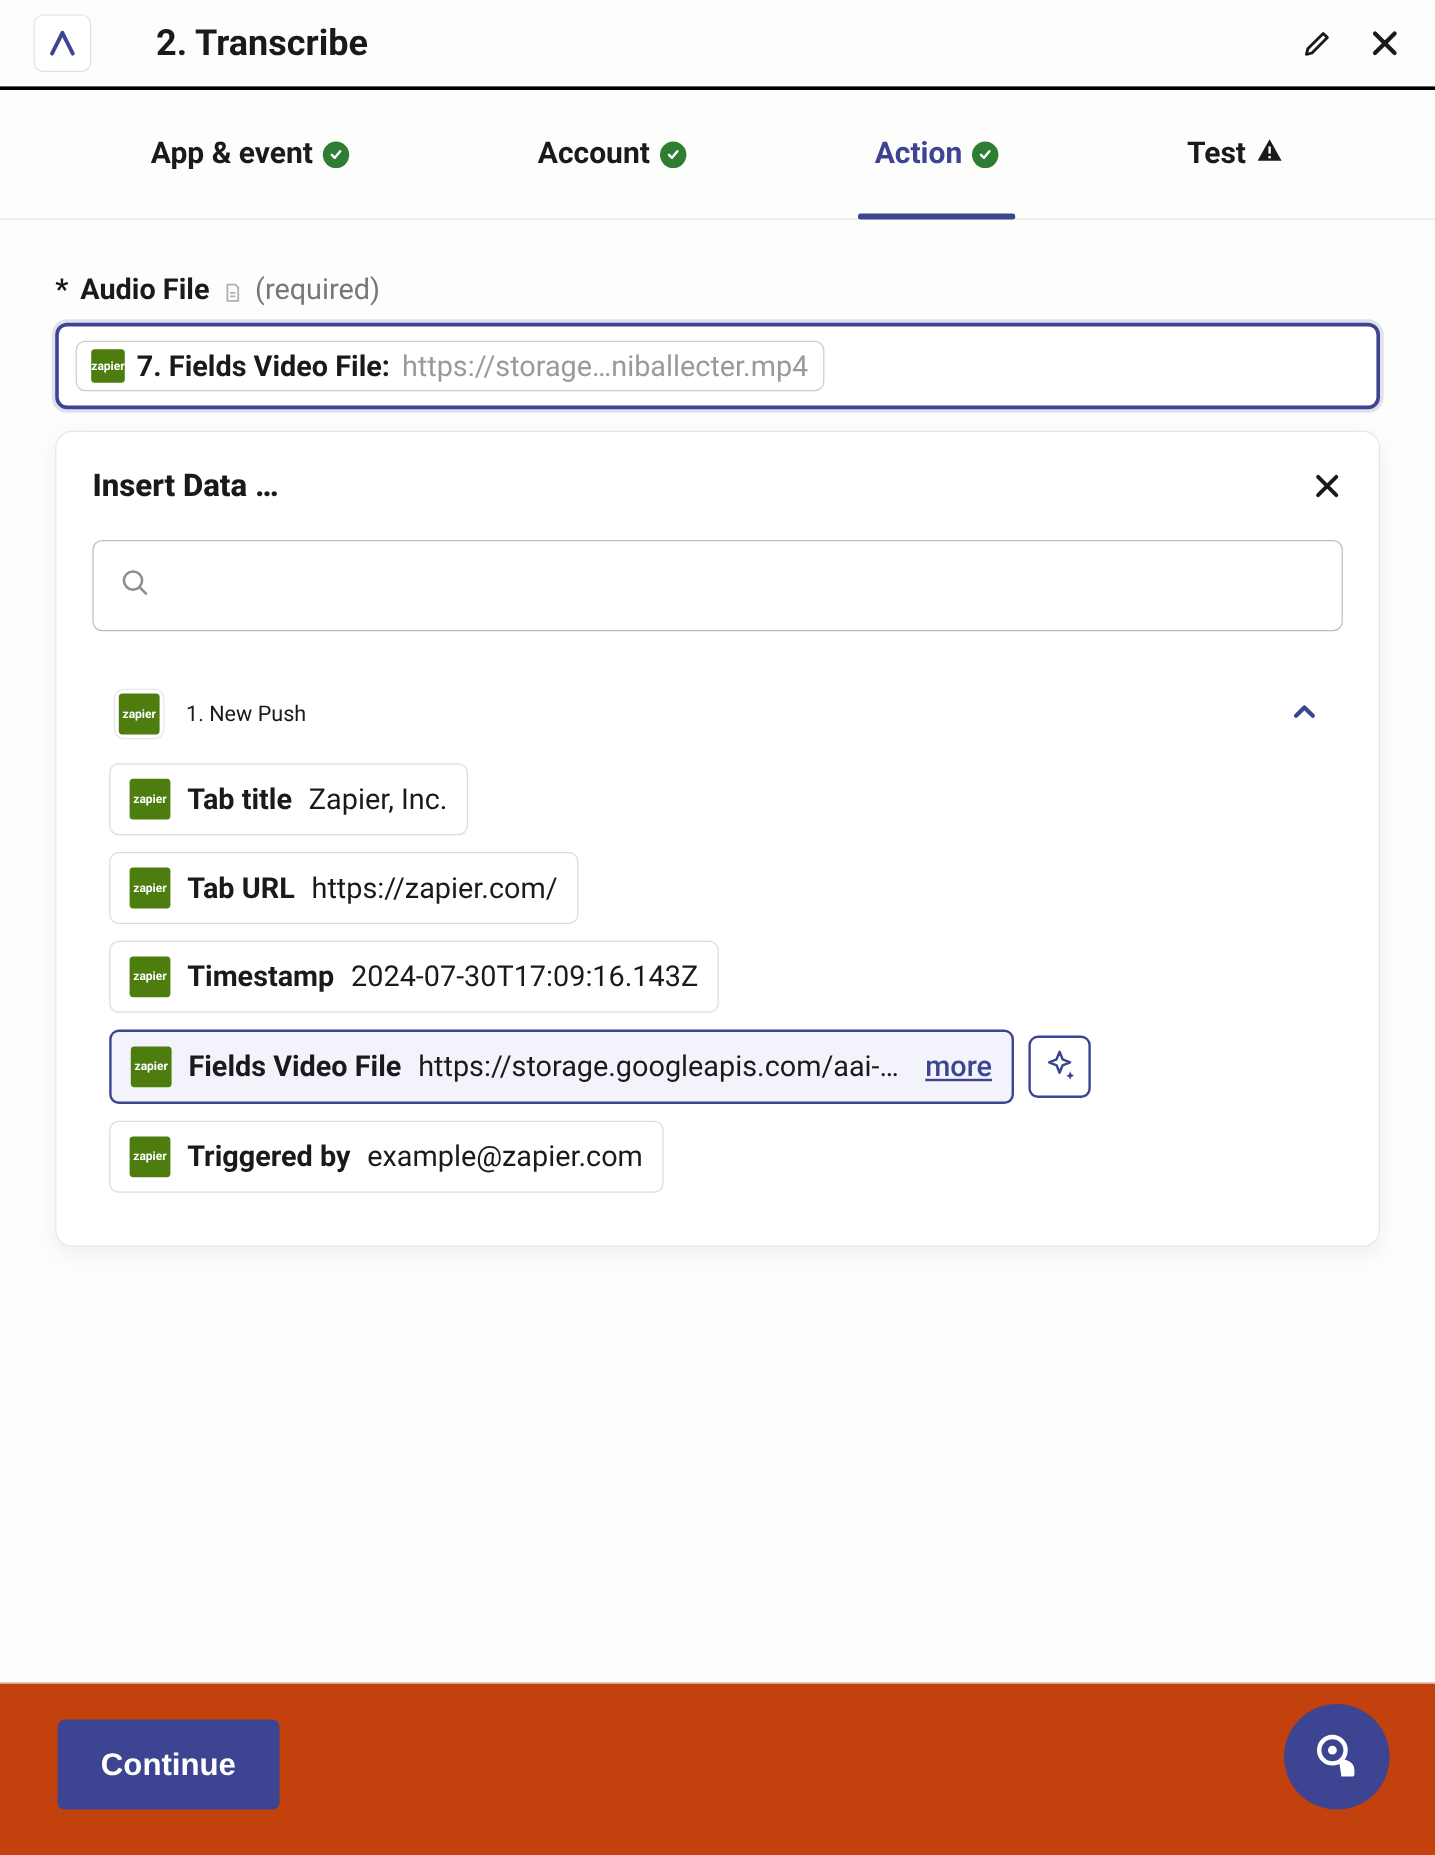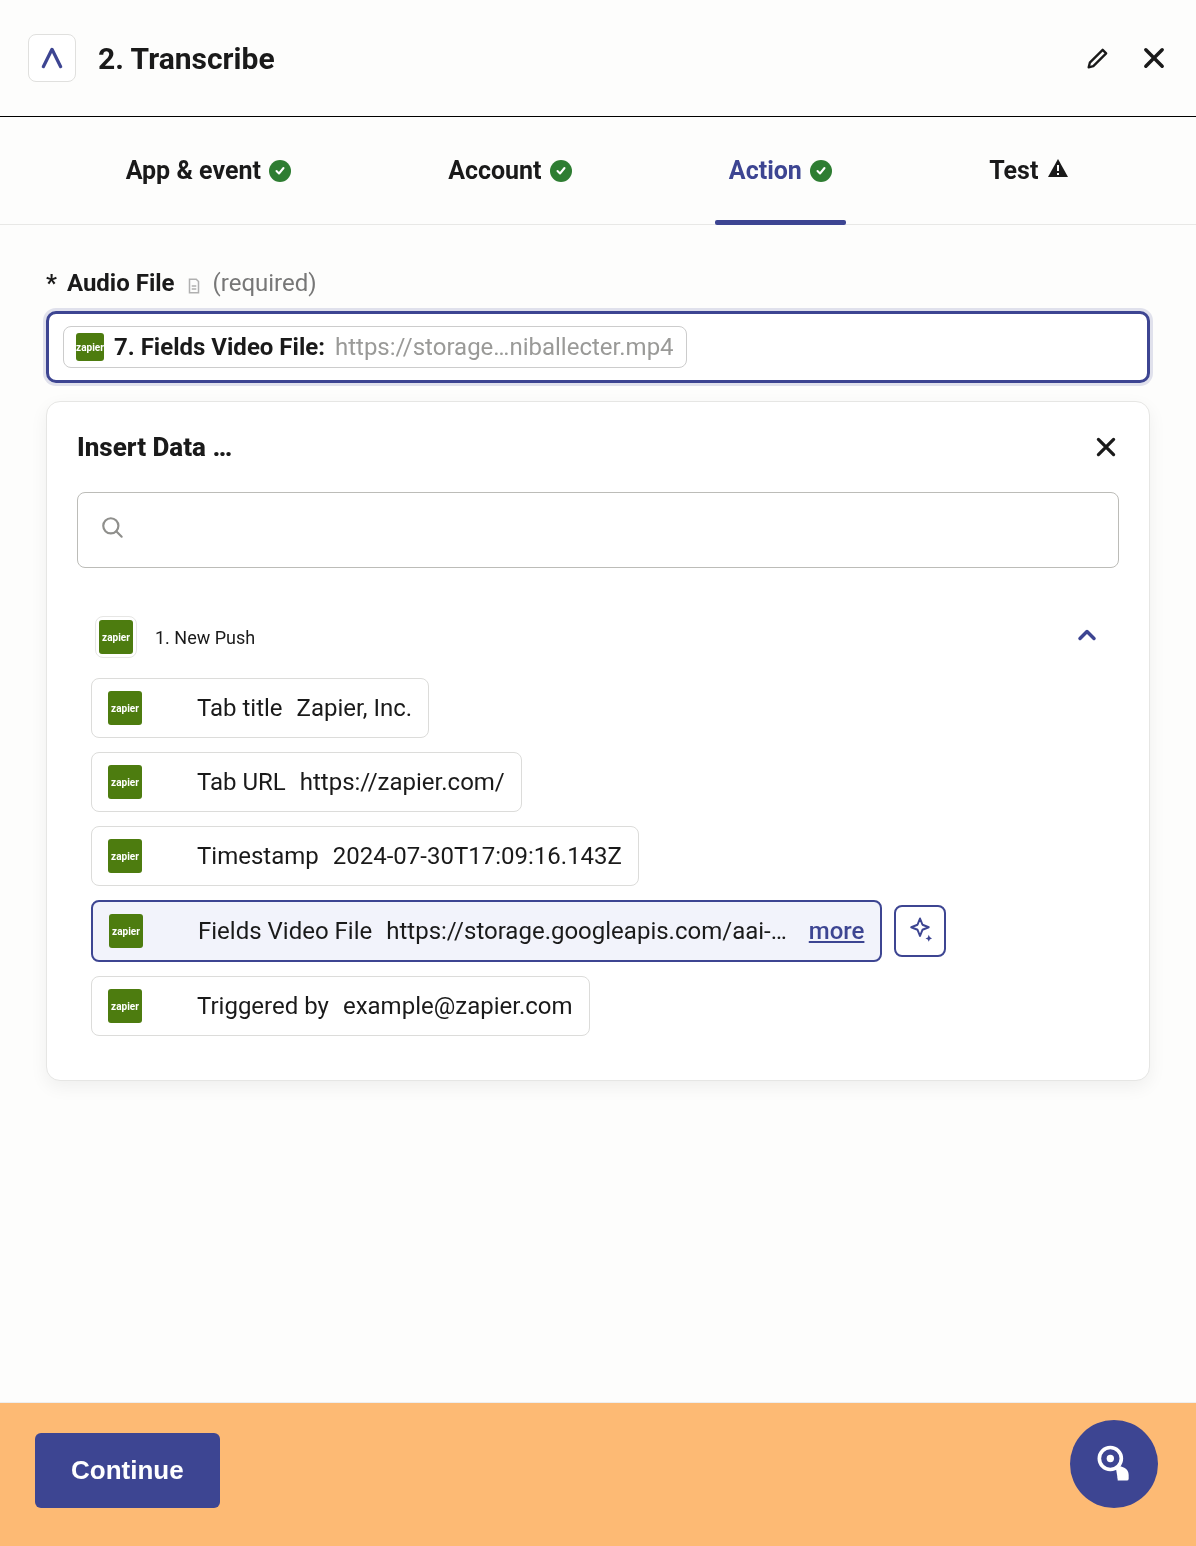--- a/index.html
+++ b/index.html
@@ -8,22 +8,23 @@
     background: #fdfdfc;
     width: 1196px;
     height: 1546px;
     overflow: hidden;
     position: relative;
     color: #1a1a1a;
   }
   .header {
     display: flex;
     align-items: center;
-    padding: 34px 28px;
-    border-bottom: 1px solid #000000;
+    padding: 12px 28px;
+    border-bottom: 3px solid #000000;
+    gap: 32px;
   }
   .app-icon-box {
     width: 48px;
     height: 48px;
     border: 1px solid #e0e0de;
     border-radius: 8px;
     display: inline-flex;
     align-items: center;
     justify-content: center;
     margin-right: 22px;
@@ -168,44 +169,44 @@
     display: inline-flex;
     align-items: center;
     gap: 14px;
     border: 1px solid #dcdcda;
     border-radius: 8px;
     padding: 12px 16px;
     font-size: 24px;
     background: #fff;
   }
   .item .zapier-logo-sm { width: 34px; height: 34px; }
-  .item .lbl { font-weight: 400; margin-left: 41px; }
+  .item .lbl { font-weight: 700; }
   .item .val { font-weight: 400; }
   .item.selected {
     border: 2px solid #3d4592;
     background: #f2f3fb;
   }
   .item .more { color: #3d4592; text-decoration: underline; margin-left: 8px; font-weight: 500; cursor: pointer;}
   .sparkle-box {
     width: 52px; height: 52px;
     border: 2px solid #3d4592;
     border-radius: 8px;
     display: inline-flex; align-items: center; justify-content: center;
     background: #fff;
   }
   .sparkle-box svg { width: 30px; height: 30px; color: #3d4592; }
   .bottom-bar {
     position: absolute;
     left: 0; right: 0; bottom: 0;
-    padding: 30px 42px 38px 35px;
+    padding: 30px 42px 38px 48px;
     display: flex;
     align-items: center;
     justify-content: space-between;
     border-top: 1px solid #eee;
-    background: #fdba74;
+    background: #c2410c;
   }
   .continue {
     background: #3d4592;
     color: #fff;
     border: none;
     border-radius: 6px;
     padding: 22px 36px;
     font-size: 26px;
     font-weight: 700;
     cursor: pointer;

